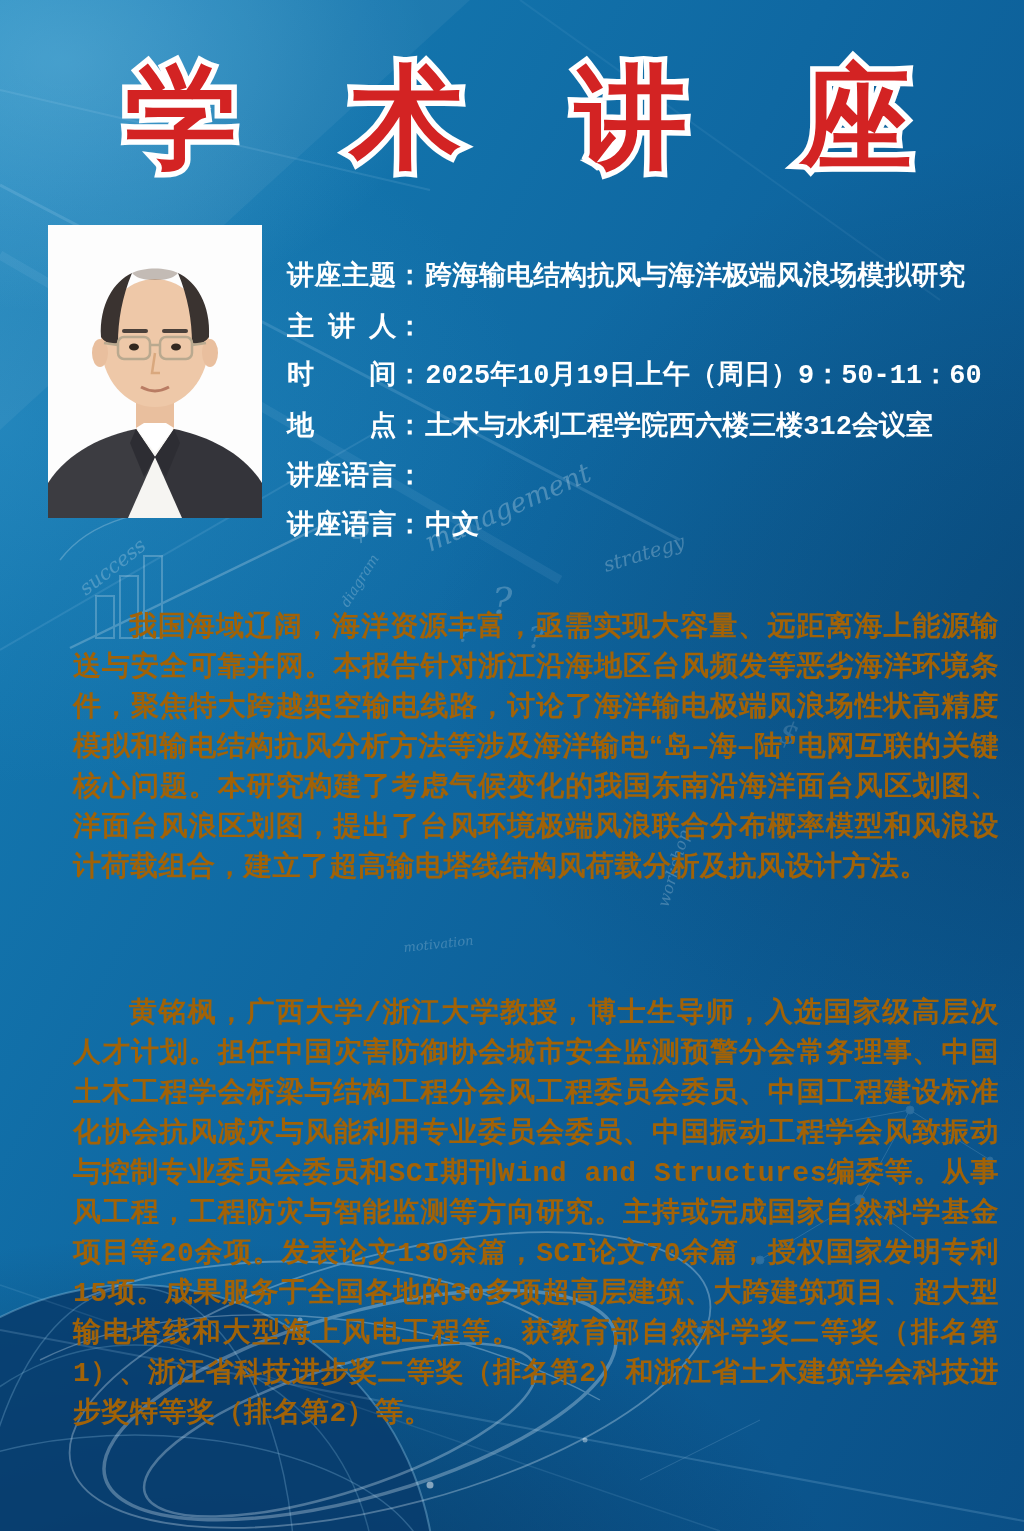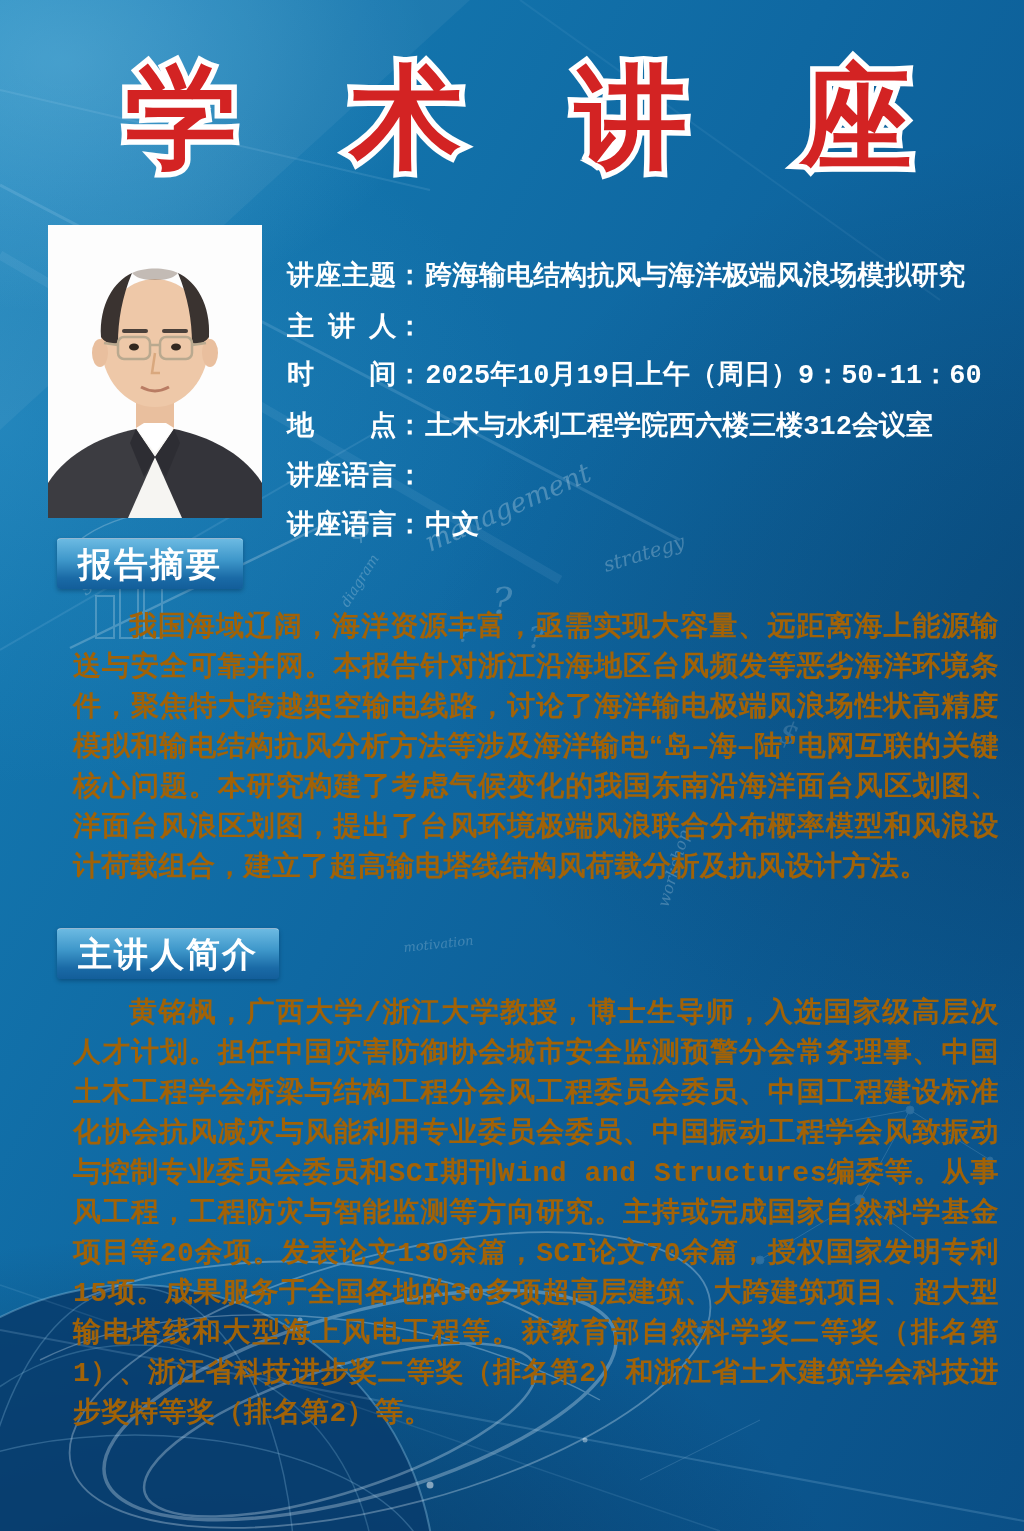--- a/index.html
+++ b/index.html
@@ -205,19 +205,17 @@
       <span class="info-label">讲座语言</span>
         <span class="info-sep">：</span>
     </div>
     <div class="info-row">
       <span class="info-label">讲座语言</span>
         <span class="info-sep">：</span>
         <span class="info-value">中文</span>
     </div>
   </div>
 
-  <div class="section-head head-abstract">报告摘要</div>
   <div class="para para-abstract">我国海域辽阔，海洋资源丰富，亟需实现大容量、远距离海上能源输送与安全可靠并网。本报告针对浙江沿海地区台风频发等恶劣海洋环境条件，聚焦特大跨越架空输电线路，讨论了海洋输电极端风浪场性状高精度模拟和输电结构抗风分析方法等涉及海洋输电“岛–海–陆”电网互联的关键核心问题。本研究构建了考虑气候变化的我国东南沿海洋面台风区划图、洋面台风浪区划图，提出了台风环境极端风浪联合分布概率模型和风浪设计荷载组合，建立了超高输电塔线结构风荷载分析及抗风设计方法。</div>
 
-  <div class="section-head head-bio">主讲人简介</div>
   <div class="para para-bio">黄铭枫，广西大学/浙江大学教授，博士生导师，入选国家级高层次人才计划。担任中国灾害防御协会城市安全监测预警分会常务理事、中国土木工程学会桥梁与结构工程分会风工程委员会委员、中国工程建设标准化协会抗风减灾与风能利用专业委员会委员、中国振动工程学会风致振动与控制专业委员会委员和SCI期刊Wind and Structures编委等。从事风工程，工程防灾与智能监测等方向研究。主持或完成国家自然科学基金项目等20余项。发表论文130余篇，SCI论文70余篇，授权国家发明专利15项。成果服务于全国各地的30多项超高层建筑、大跨建筑项目、超大型输电塔线和大型海上风电工程等。获教育部自然科学奖二等奖（排名第1）、浙江省科技进步奖二等奖（排名第2）和浙江省土木建筑学会科技进步奖特等奖（排名第2）等。</div>
 
 </div>
 
 </body></html>

